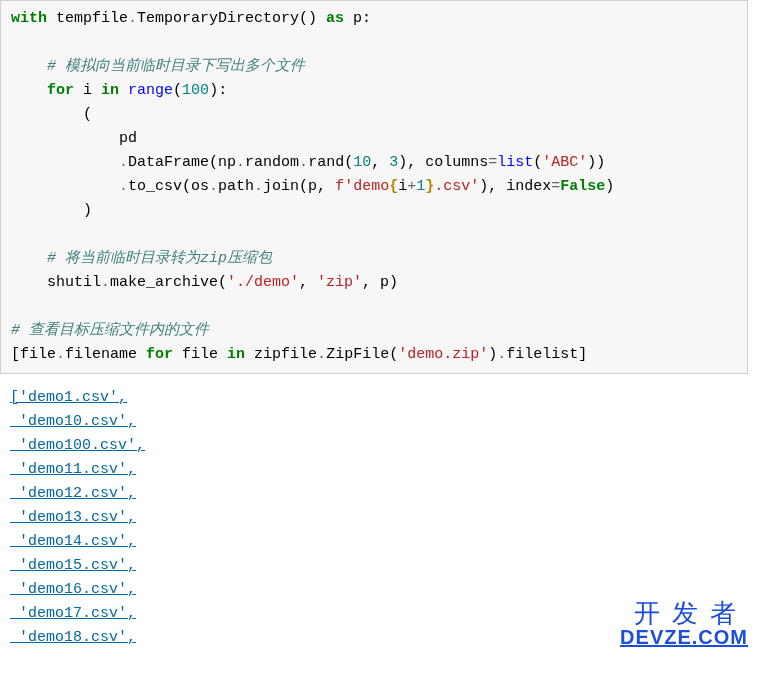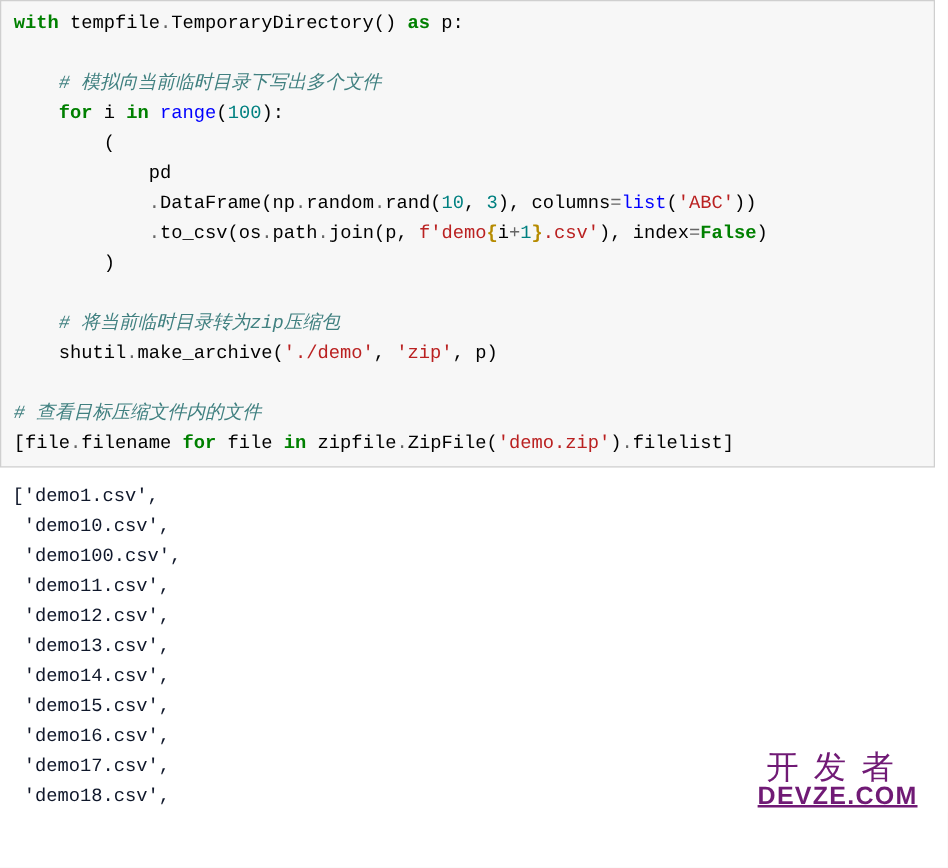--- a/index.html
+++ b/index.html
@@ -23,40 +23,41 @@
     white-space: pre;
     overflow: hidden;
     font-family: Consolas, 'Courier New', monospace;
     color: #000000;
   }
   pre.output-block {
     margin: 6px 0 0 0;
     padding: 6px 10px 0 10px;
     background: #ffffff;
     white-space: pre;
-    color: #0f172a;
+    color: #0369a1;
     font-family: Consolas, 'Courier New', monospace;
+    text-decoration: underline;
   }
   .tok-kw   { color: #008000; font-weight: bold; }                           
   .tok-func { color: #0000ff; }                           
   .tok-num  { color: #008080; }                           
   .tok-str  { color: #ba2121; }                           
   .tok-fstr { color: #ba2121; }                           
   .tok-op   { color: #666666; }                           
   .tok-cmt  { color: #408080; font-style: italic; }       
   .tok-intp { color: #b68b00; font-weight: bold; }        
   .watermark {
     position: absolute;
-    right: 14px;
+    right: 0;
     bottom: 2px;
-    text-align: center;
+    text-align: right;
     font-family: "Microsoft YaHei", Arial, sans-serif;
     user-select: none;
     pointer-events: none;
-    color: #701a75;
+    color: #1d4ed8;
     line-height: 1.05;
   }
   .watermark .cn {
     font-size: 26px;
     letter-spacing: 12px;
     font-weight: 500;
   }
   .watermark .en {
     font-size: 20px;
     letter-spacing: 1px;

